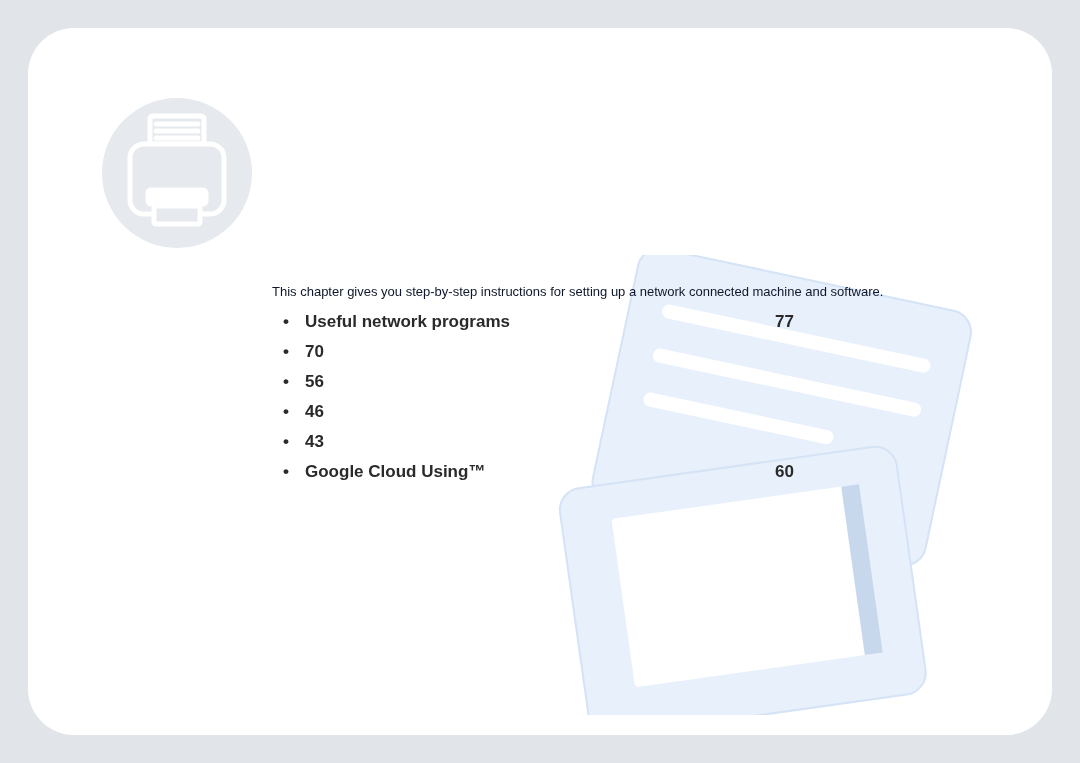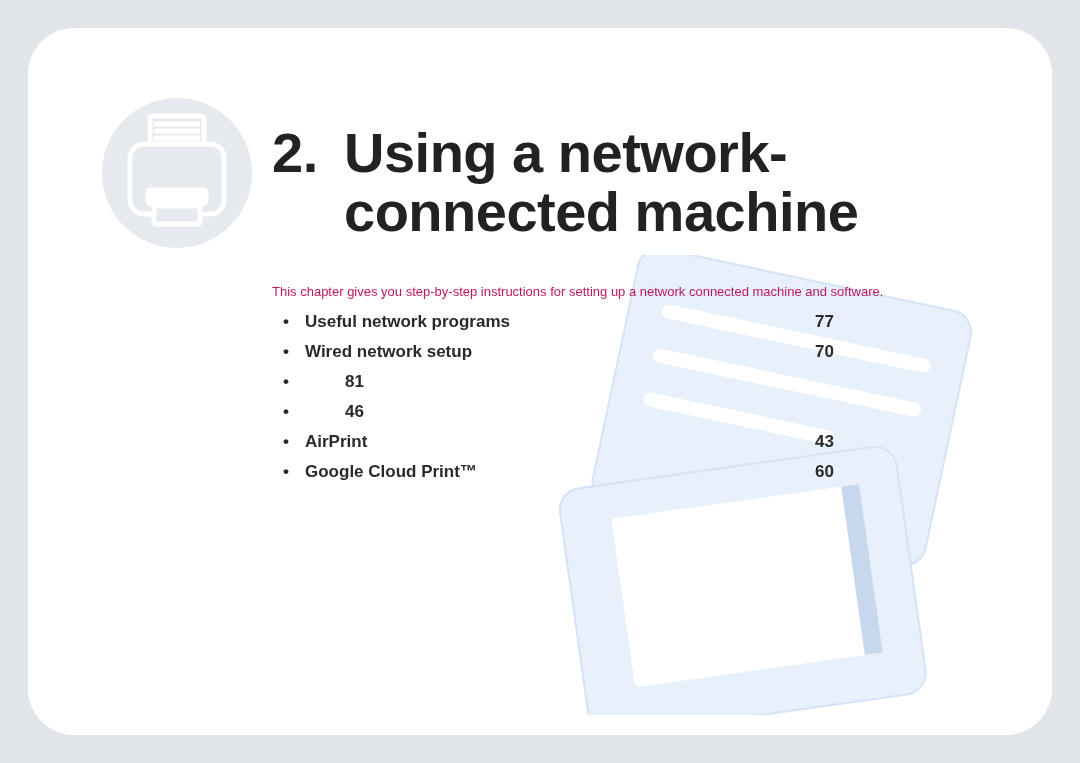--- a/index.html
+++ b/index.html
@@ -37,21 +37,21 @@
     line-height: 1.05;
     letter-spacing: -0.5px;
   }
   .chapter-title .num { display: inline-block; width: 72px; }
   .chapter-title .line2 { display: block; padding-left: 72px; }
   .chapter-intro {
     position: absolute;
     left: 244px;
     top: 256px;
     font-size: 13px;
-    color: #be185d;
+    color: #0f172a;
     font-weight: 400;
   }
   .toc {
     position: absolute;
     left: 255px;
     top: 284px;
   }
   .toc-row {
     display: flex;
     align-items: baseline;
@@ -62,21 +62,20 @@
   }
   .toc-bullet {
     width: 22px;
     color: #2a2a2a;
   }
   .toc-label {
     width: 470px;
   }
   .toc-page {
     width: 40px;
-    margin-left: 40px;
   }
   .bg-art {
     position: absolute;
     right: 60px;
     bottom: 20px;
     width: 480px;
     height: 460px;
     pointer-events: none;
   }
 </style>
@@ -113,51 +112,45 @@
       <line x1="54" y1="40" x2="96" y2="40"></line>
 
       <rect x="28" y="46" width="94" height="70" rx="14" fill="#e6e9ed"></rect>
 
       <rect x="46" y="92" width="58" height="14" rx="3" fill="#ffffff"></rect>
 
       <rect x="52" y="108" width="46" height="18" rx="2" fill="#e6e9ed"></rect>
     </g>
   </svg>
 
-  <h1 class="chapter-title">
-    <span class="num">2.</span><span>Using a network-</span>
-    <span class="line2">connected machine</span>
-  </h1>
 
   <p class="chapter-intro">This chapter gives you step-by-step instructions for setting up a network connected machine and software.</p>
 
   <div class="toc">
     <div class="toc-row">
       <span class="toc-bullet">•</span>
       <span class="toc-label">Useful network programs</span>
       <span class="toc-page">77</span>
     </div>
     <div class="toc-row">
       <span class="toc-bullet">•</span>
-      <span class="toc-label">Wired network setup</span>
       <span class="toc-page">70</span>
     </div>
     <div class="toc-row">
       <span class="toc-bullet">•</span>
-      <span class="toc-page">81</span>
+      <span class="toc-page">56</span>
     </div>
     <div class="toc-row">
       <span class="toc-bullet">•</span>
       <span class="toc-page">46</span>
     </div>
     <div class="toc-row">
       <span class="toc-bullet">•</span>
-      <span class="toc-label">AirPrint</span>
       <span class="toc-page">43</span>
     </div>
     <div class="toc-row">
       <span class="toc-bullet">•</span>
-      <span class="toc-label">Google Cloud Print™</span>
+      <span class="toc-label">Google Cloud Using™</span>
       <span class="toc-page">60</span>
     </div>
   </div>
 
 </div>
 
 </body></html>

